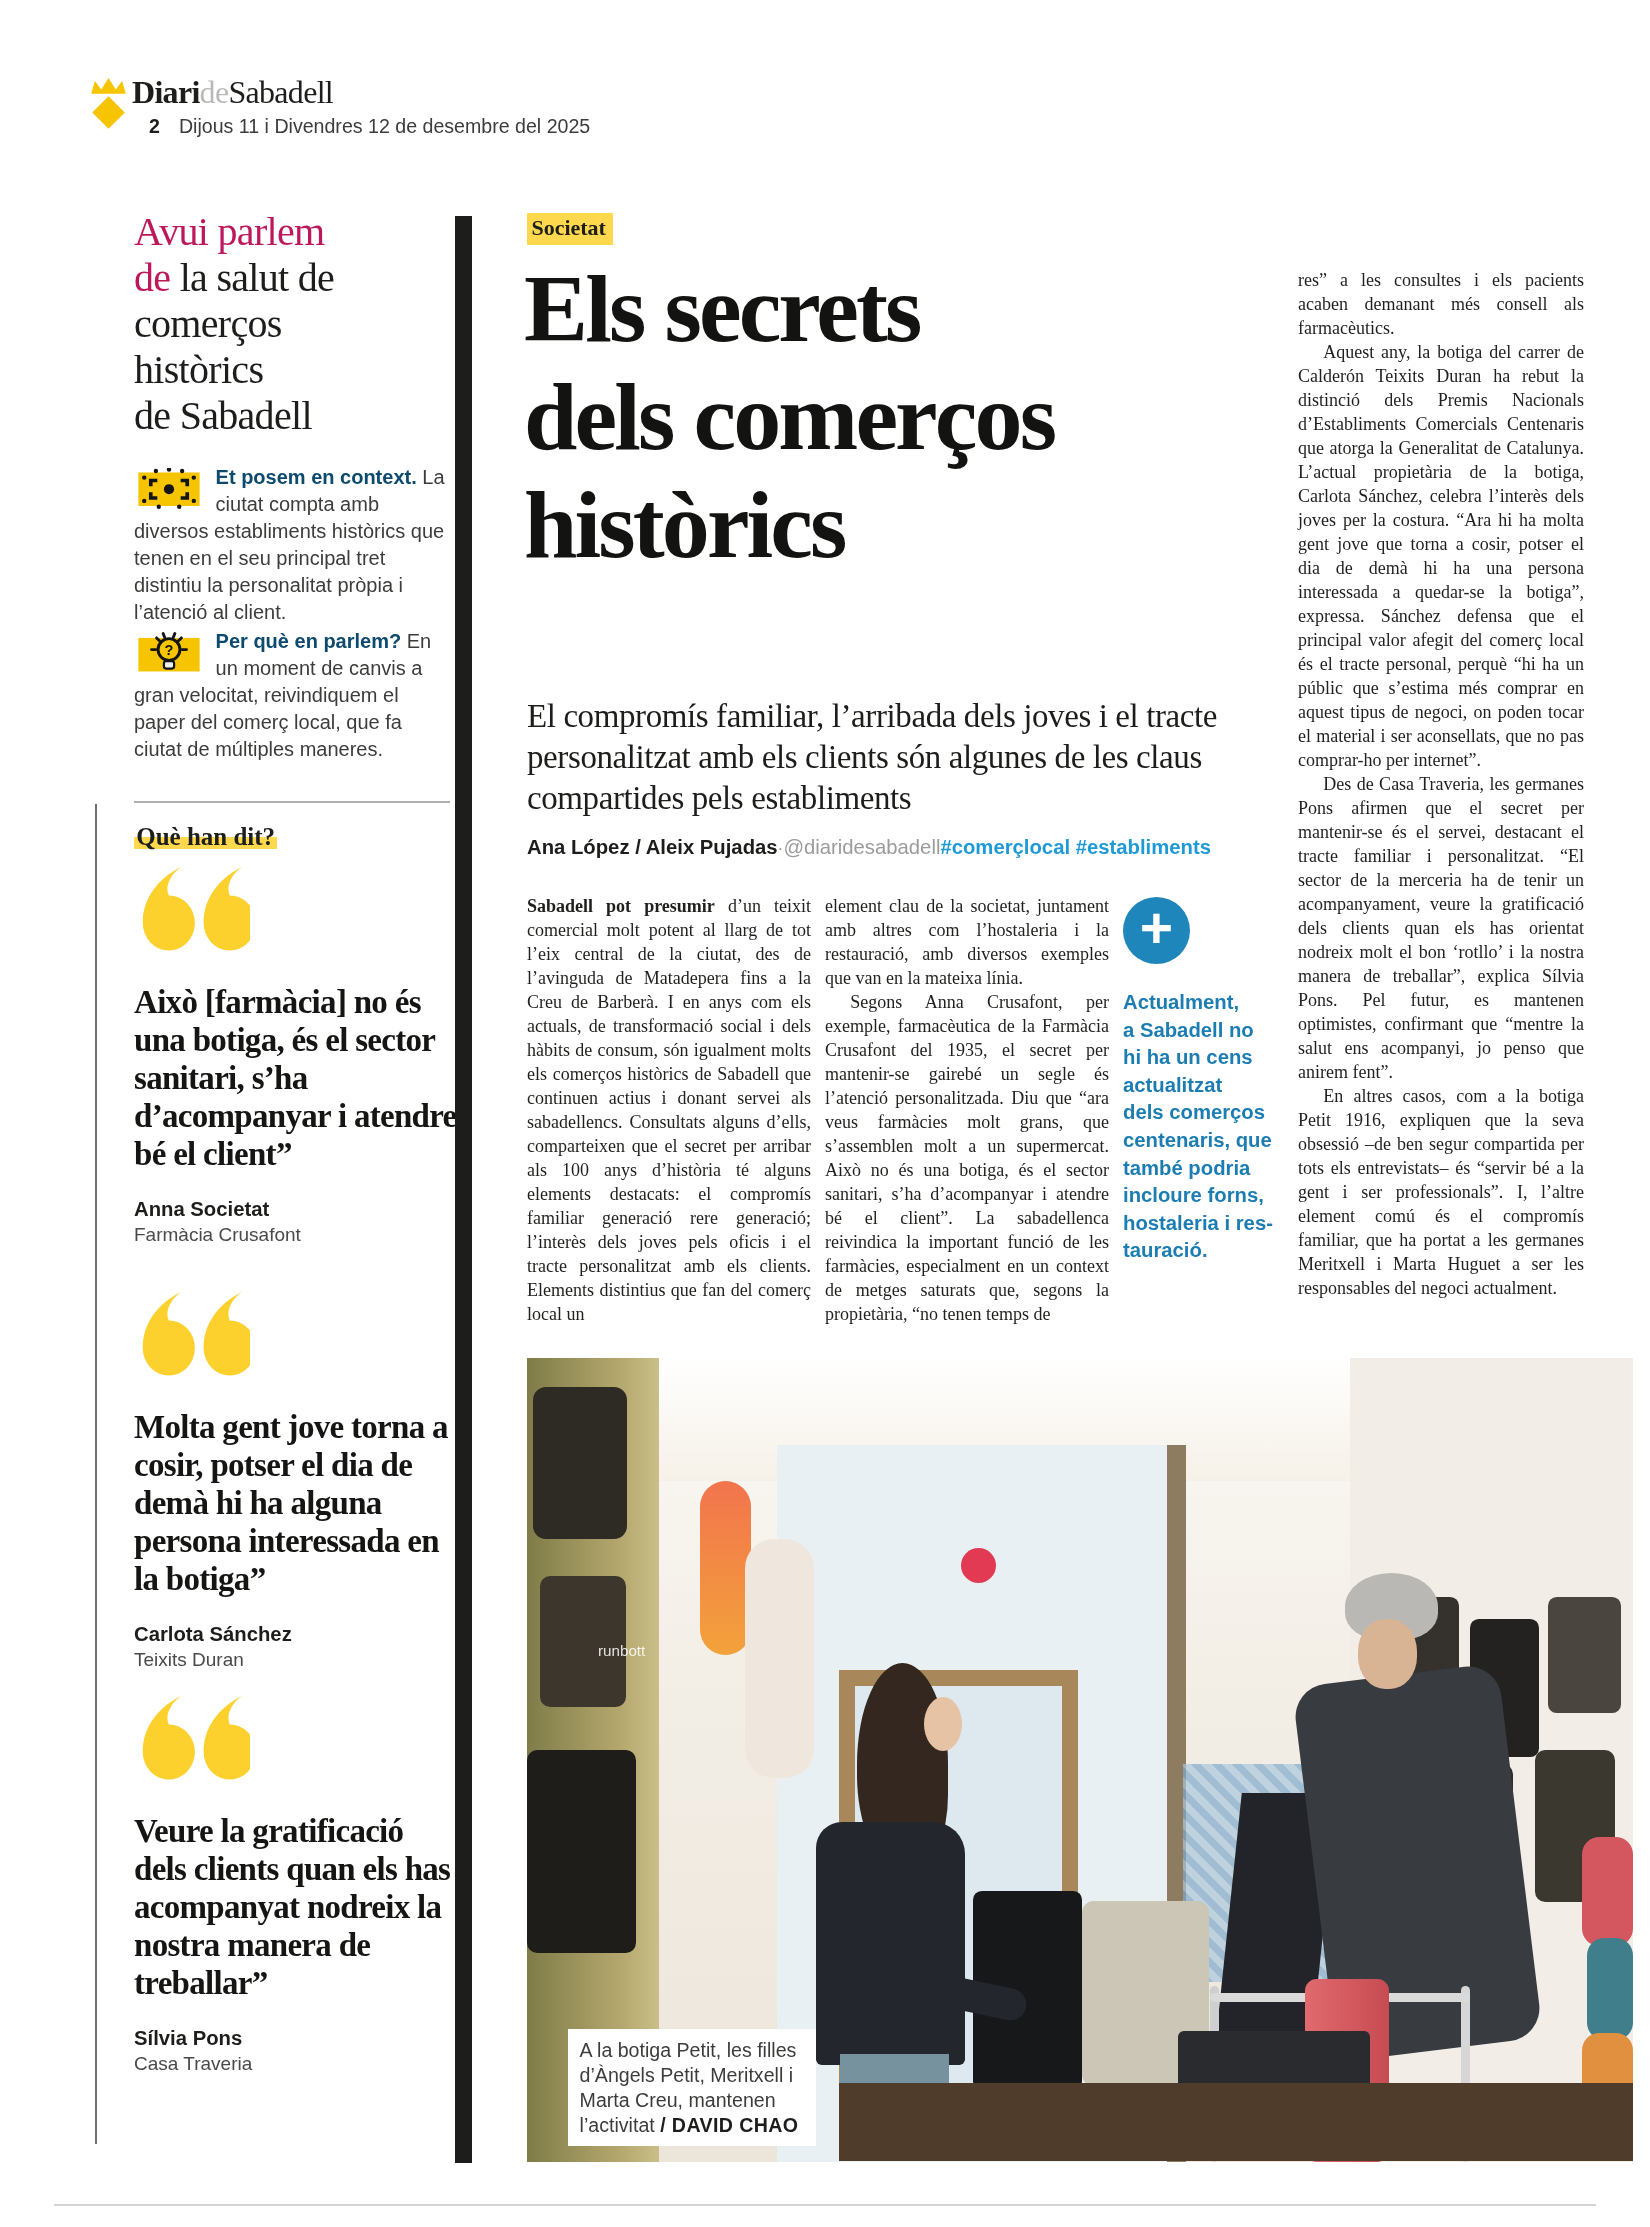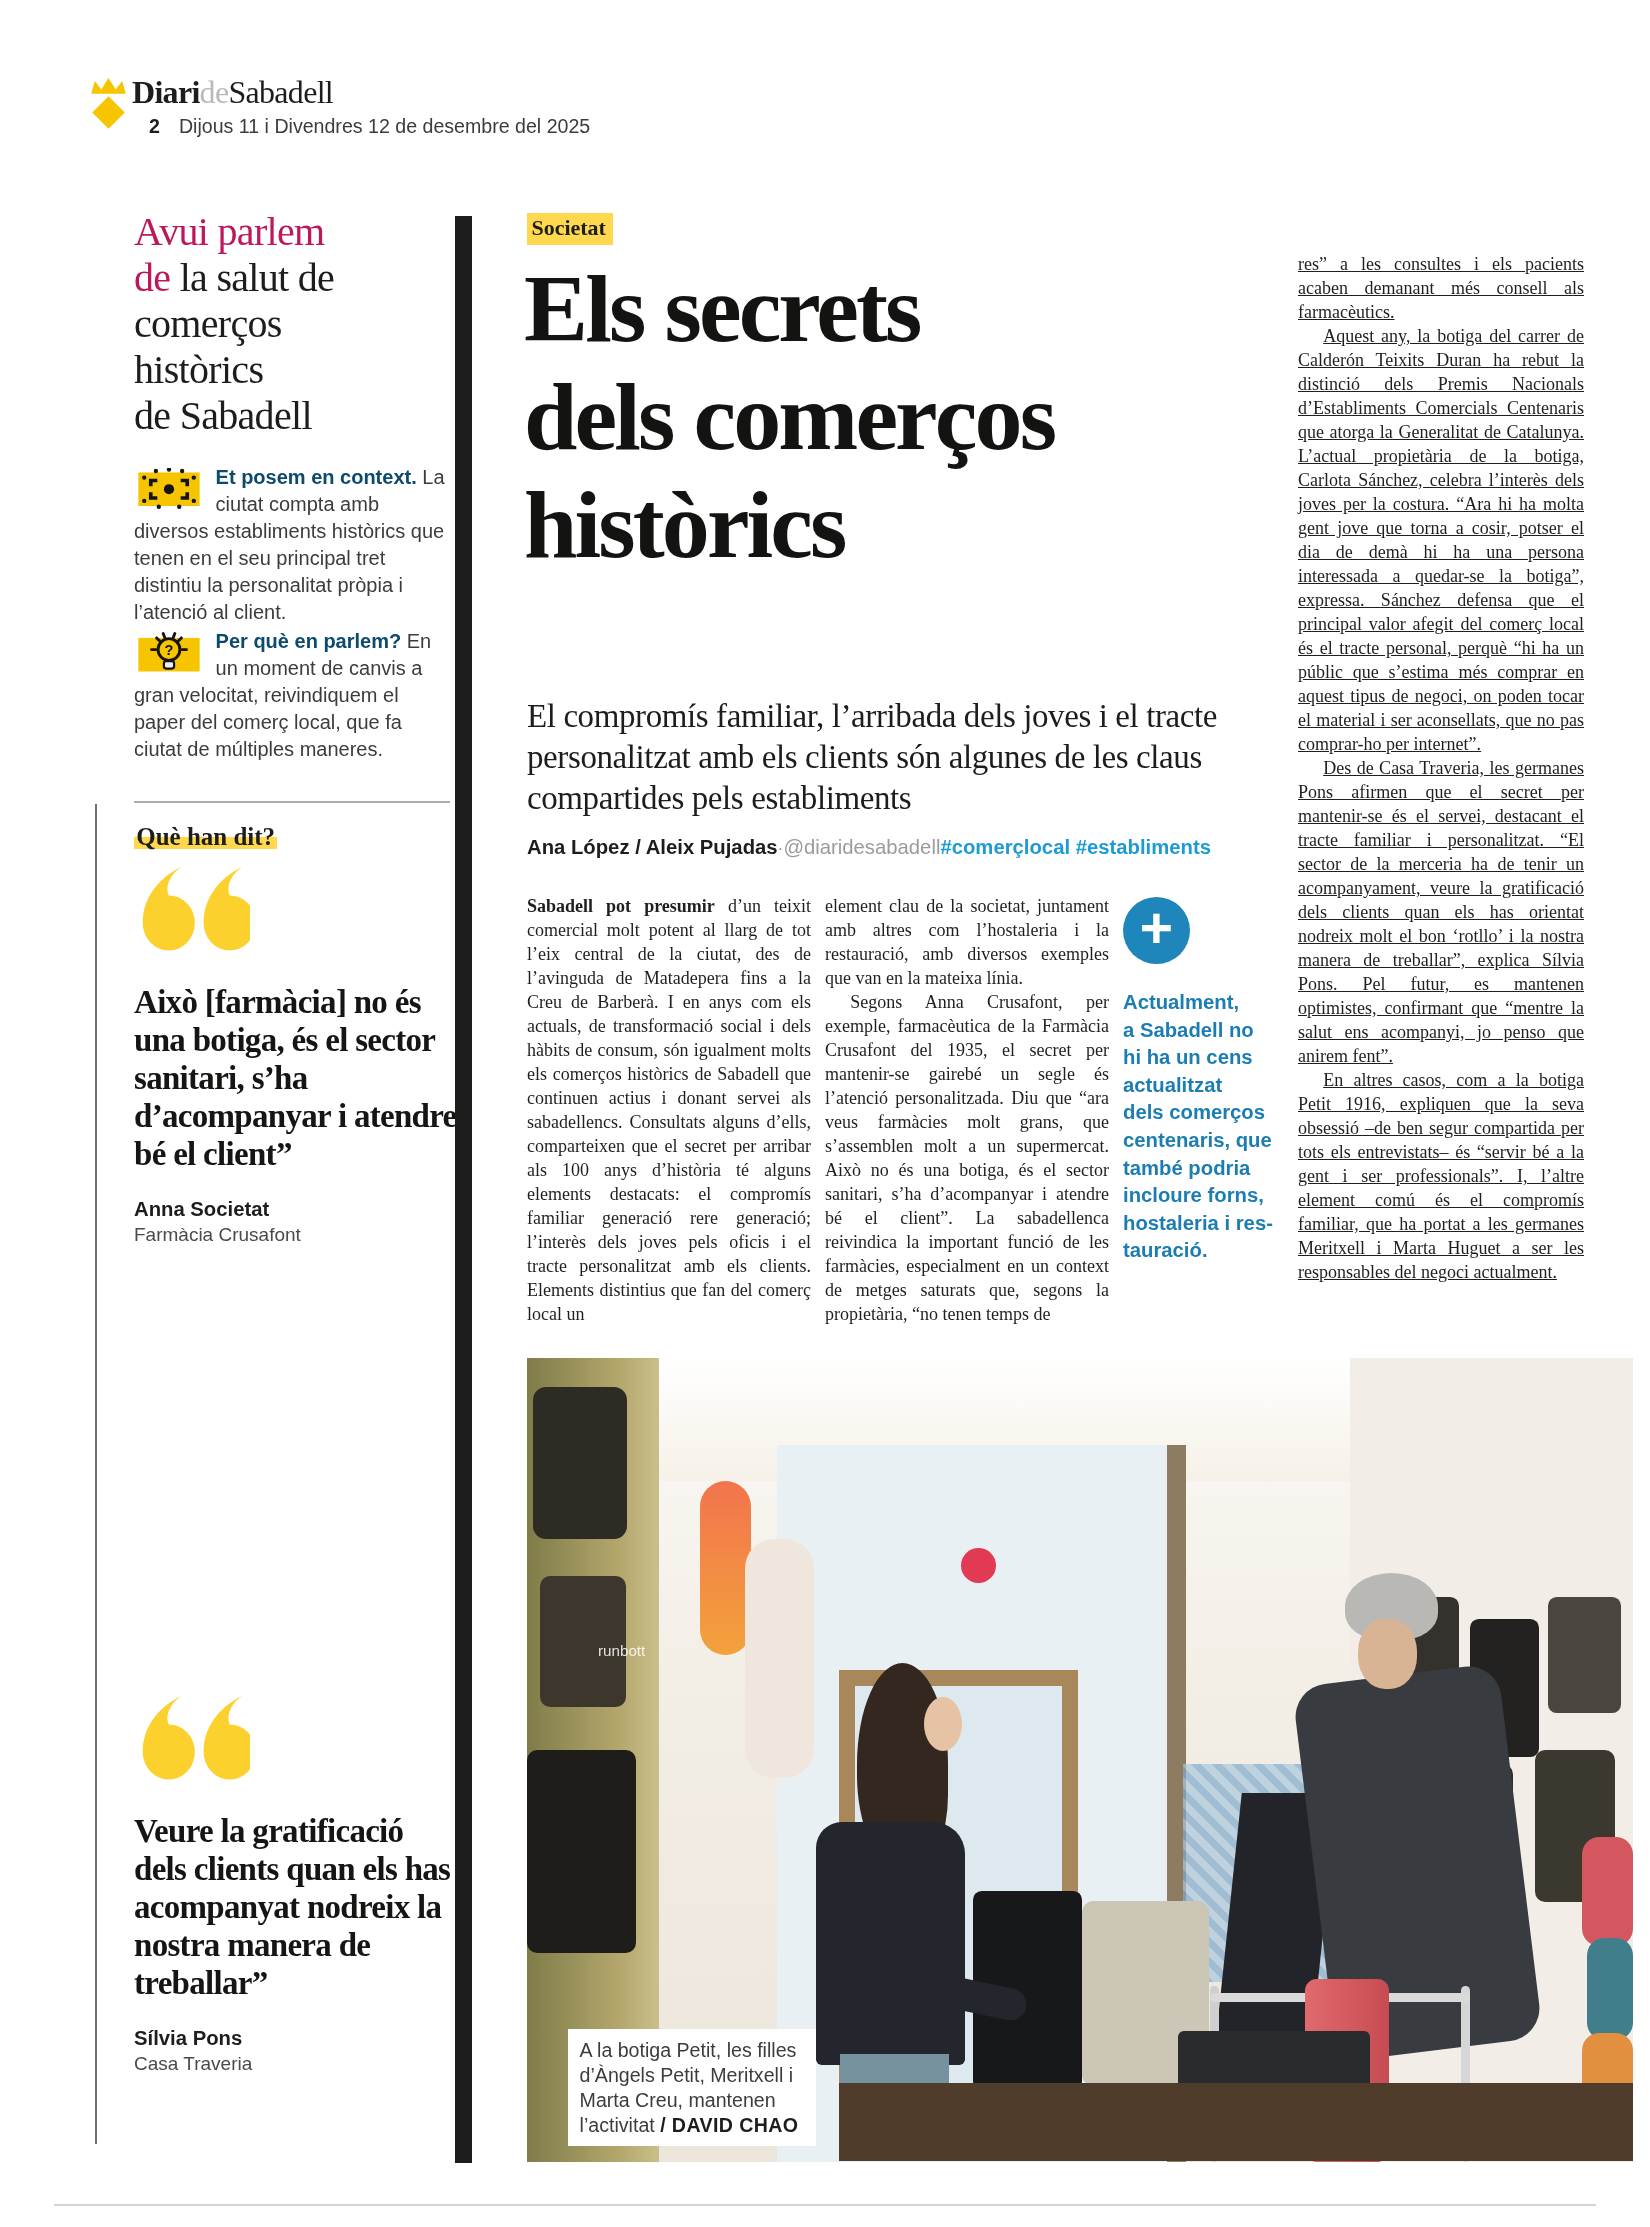--- a/index.html
+++ b/index.html
@@ -46,21 +46,21 @@
   .byline .auth{font-weight:700;}
   .byline .dot{color:#8d8d8d;font-size:17.4px;}
   .byline .handle{color:#9b9b9b;}
   .byline .tags{color:#1e9ad6;font-weight:700;}
   .bodycol{font-family:"Liberation Serif",serif;font-size:18px;line-height:24px;
            text-align:justify;color:#1f1f1d;hyphens:auto;-webkit-hyphens:auto;}
   .bodycol p{margin:0;}
   .bodycol p.ind{text-indent:1.4em;}
   .c1{left:527px;top:894px;width:284px;height:458px;}
   .c2{left:825px;top:894px;width:284px;height:458px;}
-  .c4{left:1298px;top:252px;width:286px;height:1092px;text-decoration:underline;}
+  .c4{left:1298px;top:268px;width:286px;height:1092px;}
   .factbox{left:1123px;top:897px;width:183px;}
   .plus-circle{width:67px;height:67px;border-radius:50%;background:#1e86bb;color:#ffffff;
                display:flex;align-items:center;justify-content:center;
                font-size:57px;font-weight:700;line-height:1;padding-bottom:4.4px;box-sizing:border-box;}
   .facttext{margin-top:25px;font-size:20.3px;line-height:27.6px;font-weight:700;color:#1c7db3;white-space:pre-line;}
 
   
   .photo{left:527px;top:1358px;width:1106px;height:804px;overflow:hidden;
          background:linear-gradient(180deg,#fbfaf6 0%,#f3eee6 40%,#ece5da 100%);}
   .photo div{position:absolute;}
@@ -183,20 +183,29 @@
   <div class="abs quote q1">
     <svg width="116" height="87" viewBox="0 0 160 120" fill="#fcd12e">
       <path d="M66,2 C30,20 12,48 12,80 a36,38 0 1 0 36,-38 C42,28 52,11 66,2 Z"></path>
       <path d="M150,2 C114,20 96,48 96,80 a36,38 0 1 0 36,-38 C126,28 136,11 150,2 Z"></path>
     </svg>
     <div class="qtext">Això [farmàcia] no és una botiga, és el sector sanitari, s’ha d’acompanyar i atendre bé el client”</div>
     <div class="qname">Anna Societat</div>
     <div class="qorg">Farmàcia Crusafont</div>
   </div>
 
+  <div class="abs quote q2">
+    <svg width="116" height="87" viewBox="0 0 160 120" fill="#fcd12e">
+      <path d="M66,2 C30,20 12,48 12,80 a36,38 0 1 0 36,-38 C42,28 52,11 66,2 Z"></path>
+      <path d="M150,2 C114,20 96,48 96,80 a36,38 0 1 0 36,-38 C126,28 136,11 150,2 Z"></path>
+    </svg>
+    <div class="qtext">Molta gent jove torna a cosir, potser el dia de demà hi ha alguna persona interessada en la botiga”</div>
+    <div class="qname">Carlota Sánchez</div>
+    <div class="qorg">Teixits Duran</div>
+  </div>
 
   <div class="abs quote q3">
     <svg width="116" height="87" viewBox="0 0 160 120" fill="#fcd12e">
       <path d="M66,2 C30,20 12,48 12,80 a36,38 0 1 0 36,-38 C42,28 52,11 66,2 Z"></path>
       <path d="M150,2 C114,20 96,48 96,80 a36,38 0 1 0 36,-38 C126,28 136,11 150,2 Z"></path>
     </svg>
     <div class="qtext">Veure la gratificació dels clients quan els has acompanyat nodreix la nostra manera de treballar”</div>
     <div class="qname">Sílvia Pons</div>
     <div class="qorg">Casa Traveria</div>
   </div>

